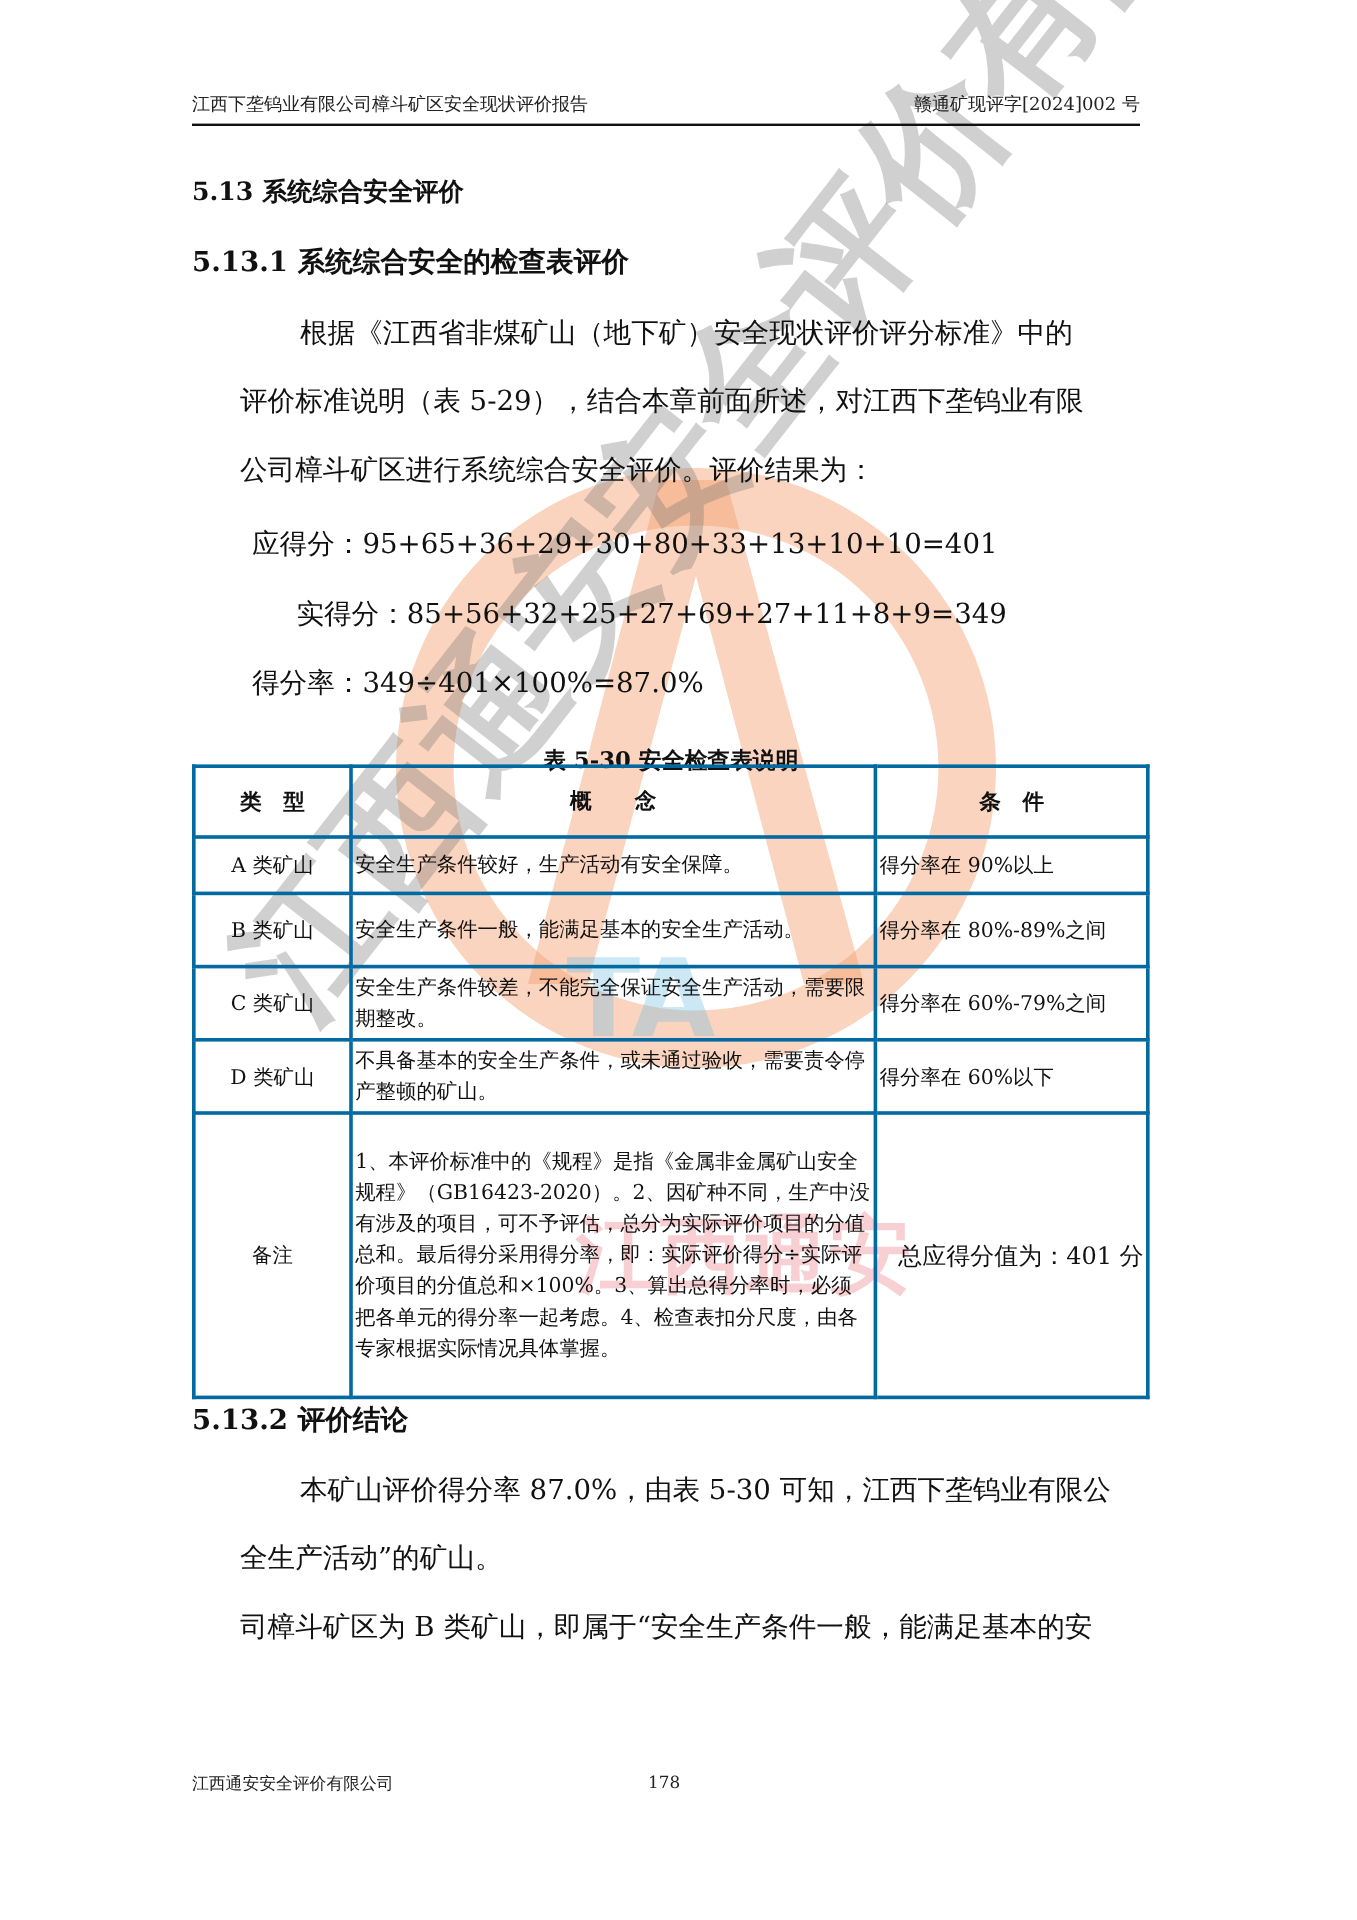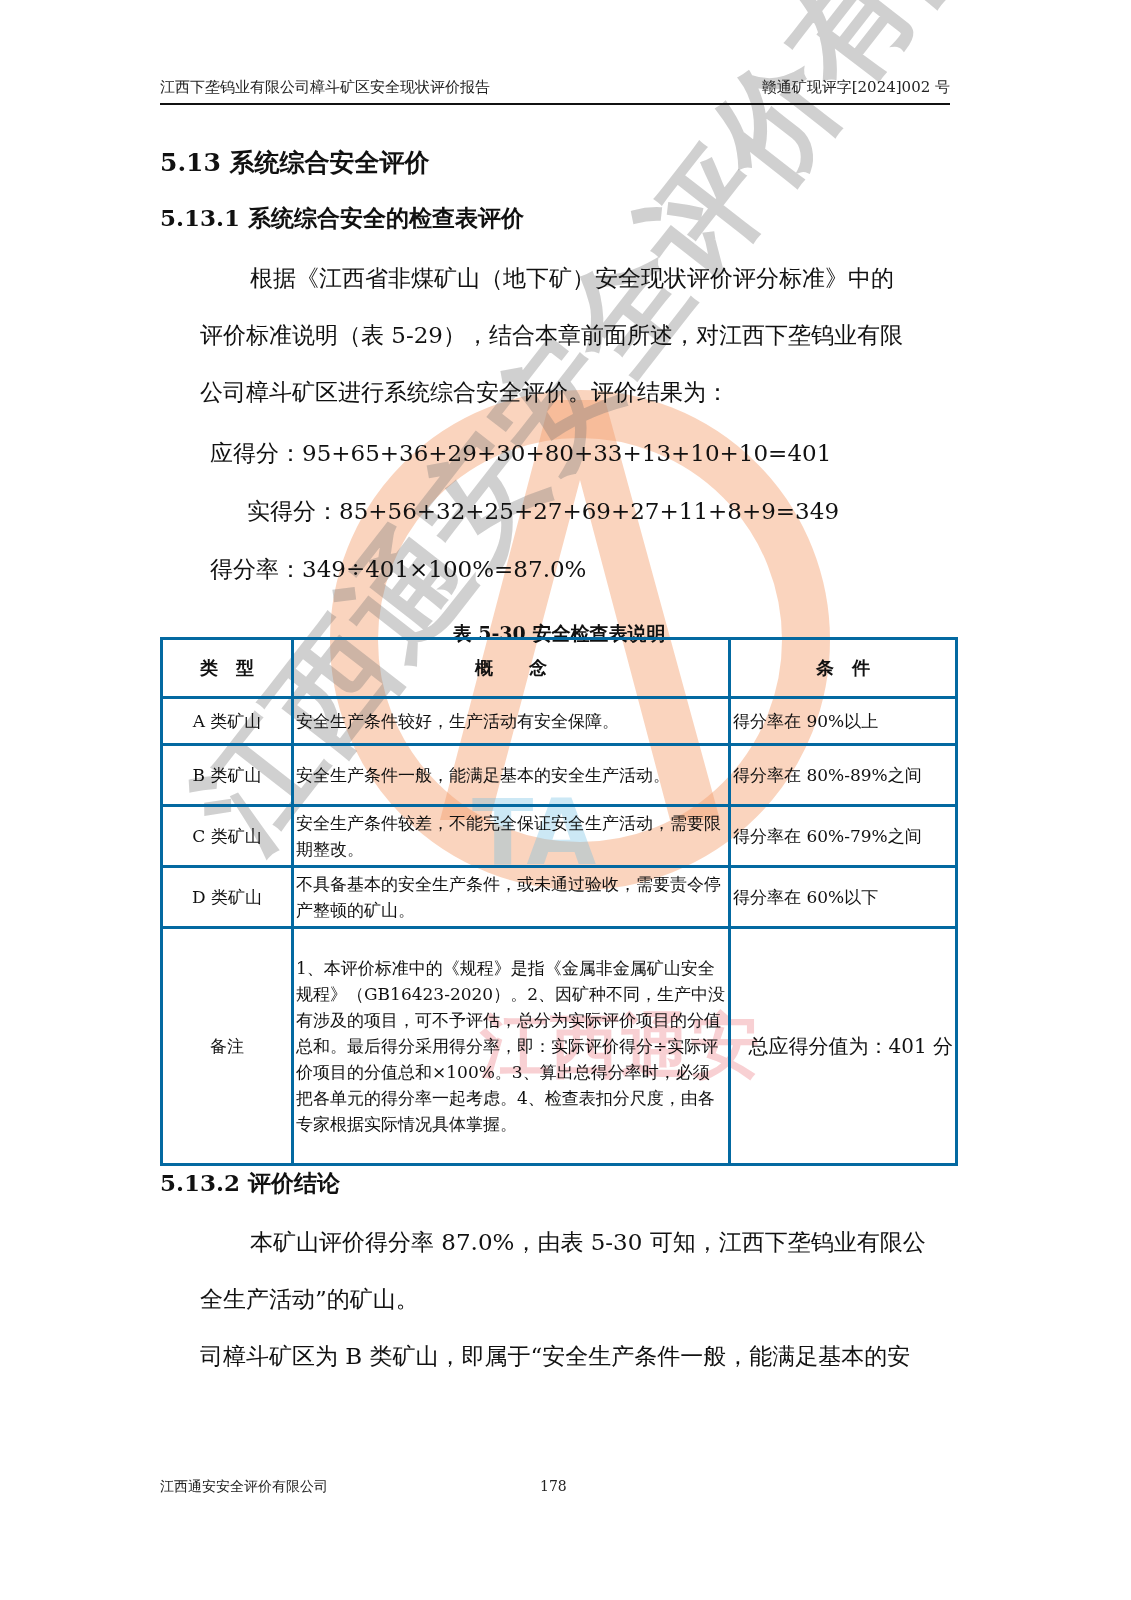--- a/index.html
+++ b/index.html
@@ -6,21 +6,21 @@
   body { width: 1131px; height: 1600px; position: relative; overflow: hidden;
          font-family: "DejaVu Serif", "Liberation Serif", serif; color: #111; }
   .page { position: absolute; left: 0; top: 0; width: 1131px; height: 1600px; }
 
   .header { position: absolute; left: 160px; top: 78px; width: 790px; height: 24px;
             font-size: 15px; color: #222; }
   .header .left { position: absolute; left: 0; top: 0; }
   .header .right { position: absolute; right: 0; top: 0; }
   .header-rule { position: absolute; left: 160px; top: 103px; width: 790px; height: 2px; background: #111; }
 
-  .h2 { position: absolute; left: 160px; font-weight: bold; font-size: 25px; }
+  .h2 { position: absolute; left: 160px; font-weight: bold; font-size: 21px; }
   .h3 { position: absolute; left: 160px; font-weight: bold; font-size: 23px; }
   .para { position: absolute; left: 160px; width: 790px; font-size: 23px; line-height: 57px; text-align: justify; }
   .para .line { display: block; white-space: nowrap; margin-left: 40px; }
   .indent { padding-left: 50px; }
 
   .formula { position: absolute; left: 210px; font-size: 23px; white-space: nowrap; }
 
   .caption { position: absolute; left: 160px; width: 798px; top: 608px; text-align: center;
              font-weight: bold; font-size: 19px; margin-top: 13px; }
 

